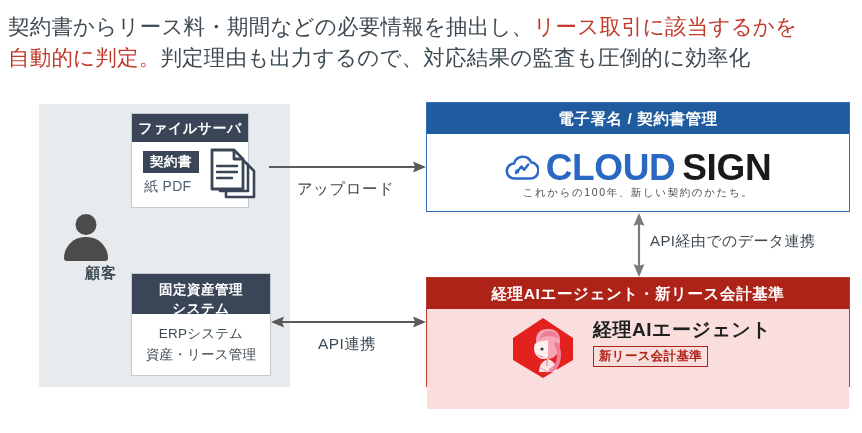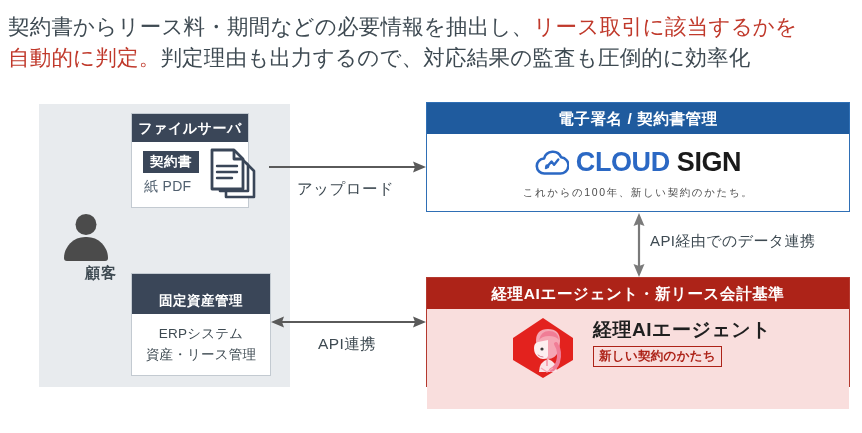--- a/index.html
+++ b/index.html
@@ -151,21 +151,21 @@
   #card-asset {
     left: 131px;
     top: 273px;
     width: 140px;
     height: 103px;
   }
   #card-asset .card-head {
     height: 40px;
     font-size: 13.5px;
     line-height: 19px;
-    padding-top: 17px;
+    padding-top: 6px;
   }
   #card-asset .card-body {
     height: 61px;
     padding-top: 9px;
     text-align: center;
     font-size: 13.5px;
     line-height: 21px;
     color: #3e4a52;
     letter-spacing: 0.2px;
   }
@@ -209,21 +209,21 @@
     position: absolute;
     left: 0;
     right: 0;
     top: 15px;
     display: flex;
     align-items: center;
     justify-content: center;
     gap: 7px;
   }
   #cloudsign-logo .cs-word {
-    font-size: 27px;
+    font-size: 37px;
     font-weight: bold;
     letter-spacing: -0.4px;
     line-height: 1;
   }
   .cs-cloud { color: #2b68c4; }
   .cs-sign { color: #1a1a1a; }
   #cloudsign-tag {
     position: absolute;
     left: 0;
     right: 0;
@@ -378,21 +378,21 @@
         <path d="M29 28 q-4 1 -4 6 q0 6 4 9 q2 2 5 2 q4 0 5 -3 l0 -16 q-5 1 -10 2 z" fill="#fdeff0"></path>
         <circle cx="33" cy="35" r="1.6" fill="#3a3a3a"></circle>
         <path d="M29 41 q2 2 5 2" fill="none" stroke="#d87f92" stroke-width="1" stroke-linecap="round"></path>
         <path d="M47 30 q5 8 2 18 q-2 6 -7 8" fill="none" stroke="#f07d96" stroke-width="4" stroke-linecap="round"></path>
         <path d="M38 46 l0 6" fill="none" stroke="#f5a6b4" stroke-width="2"></path>
         <path d="M32 54 l6 4 l6 -4" fill="none" stroke="#f5a6b4" stroke-width="1.4"></path>
       </g>
     </svg>
     <div id="agent-text">
       <div id="agent-title">経理AIエージェント</div>
-      <span id="agent-badge">新しい契約のかたち</span>
+      <span id="agent-badge">新リース会計基準</span>
     </div>
   </div>
 </div>
 
 <svg id="arrow-upload-svg" width="162" height="14" viewBox="0 0 162 14">
   <line x1="1" y1="7" x2="150" y2="7" stroke="#5a5a5a" stroke-width="2.2"></line>
   <path d="M158 7 L145 1.5 L147 7 L145 12.5 Z" fill="#5a5a5a"></path>
 </svg>
 <div class="arrow-label" id="label-upload">アップロード</div>
 

